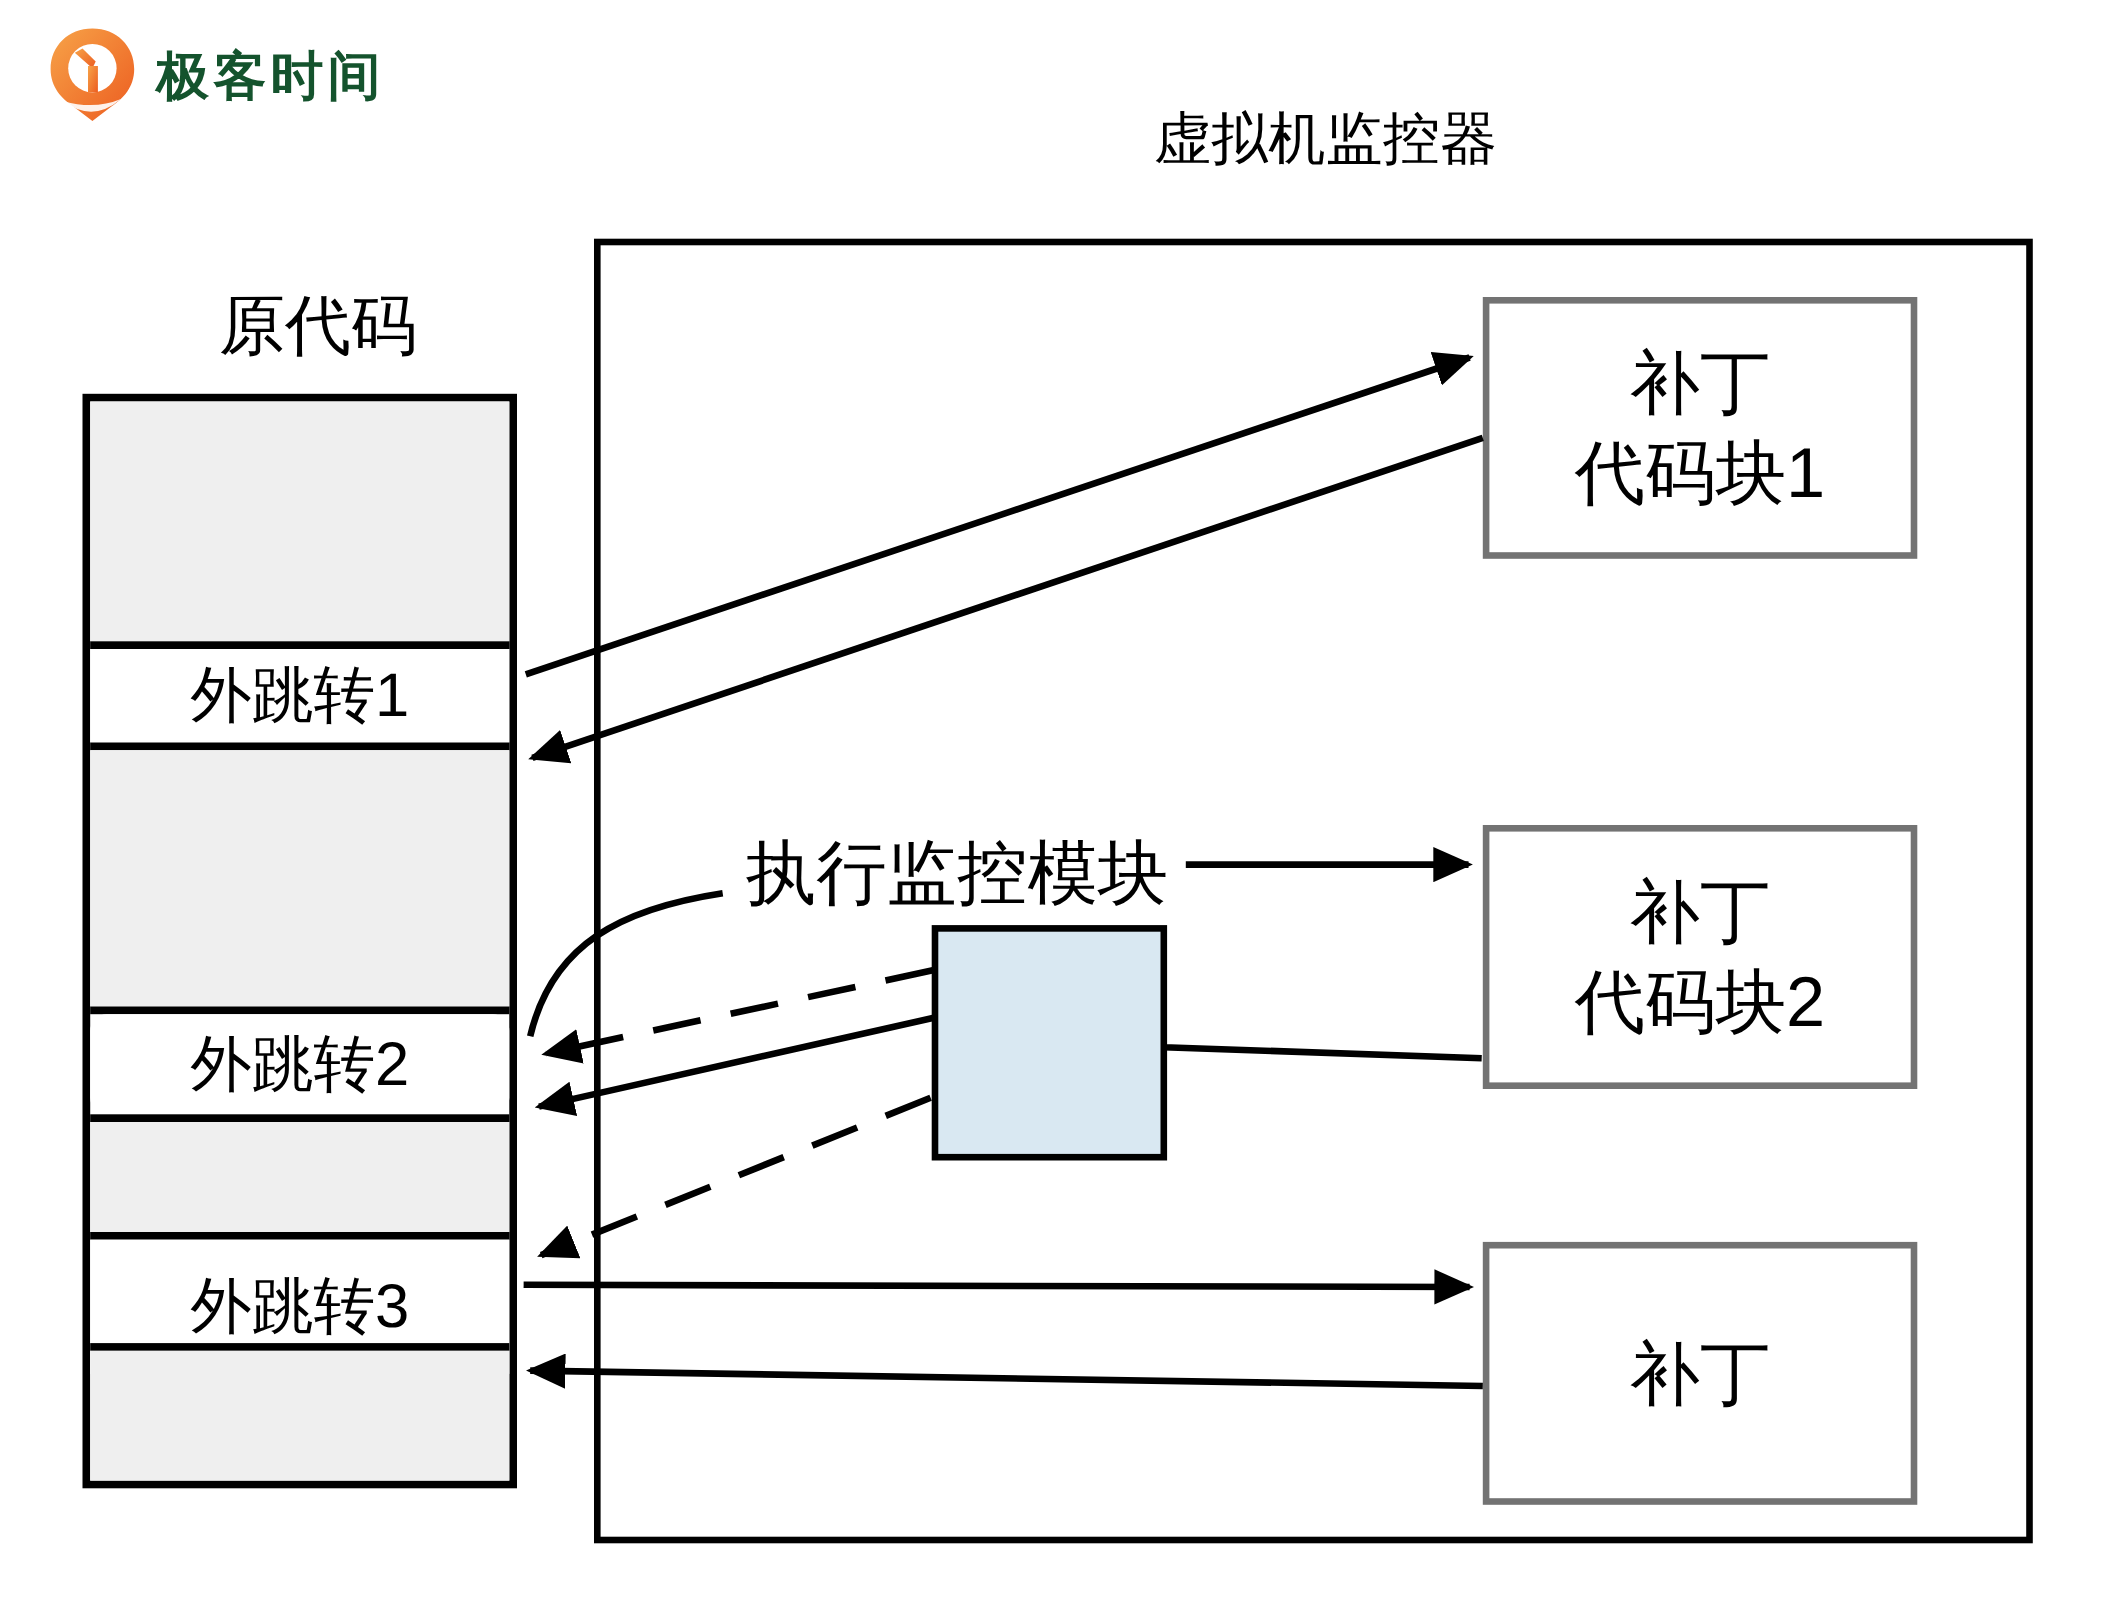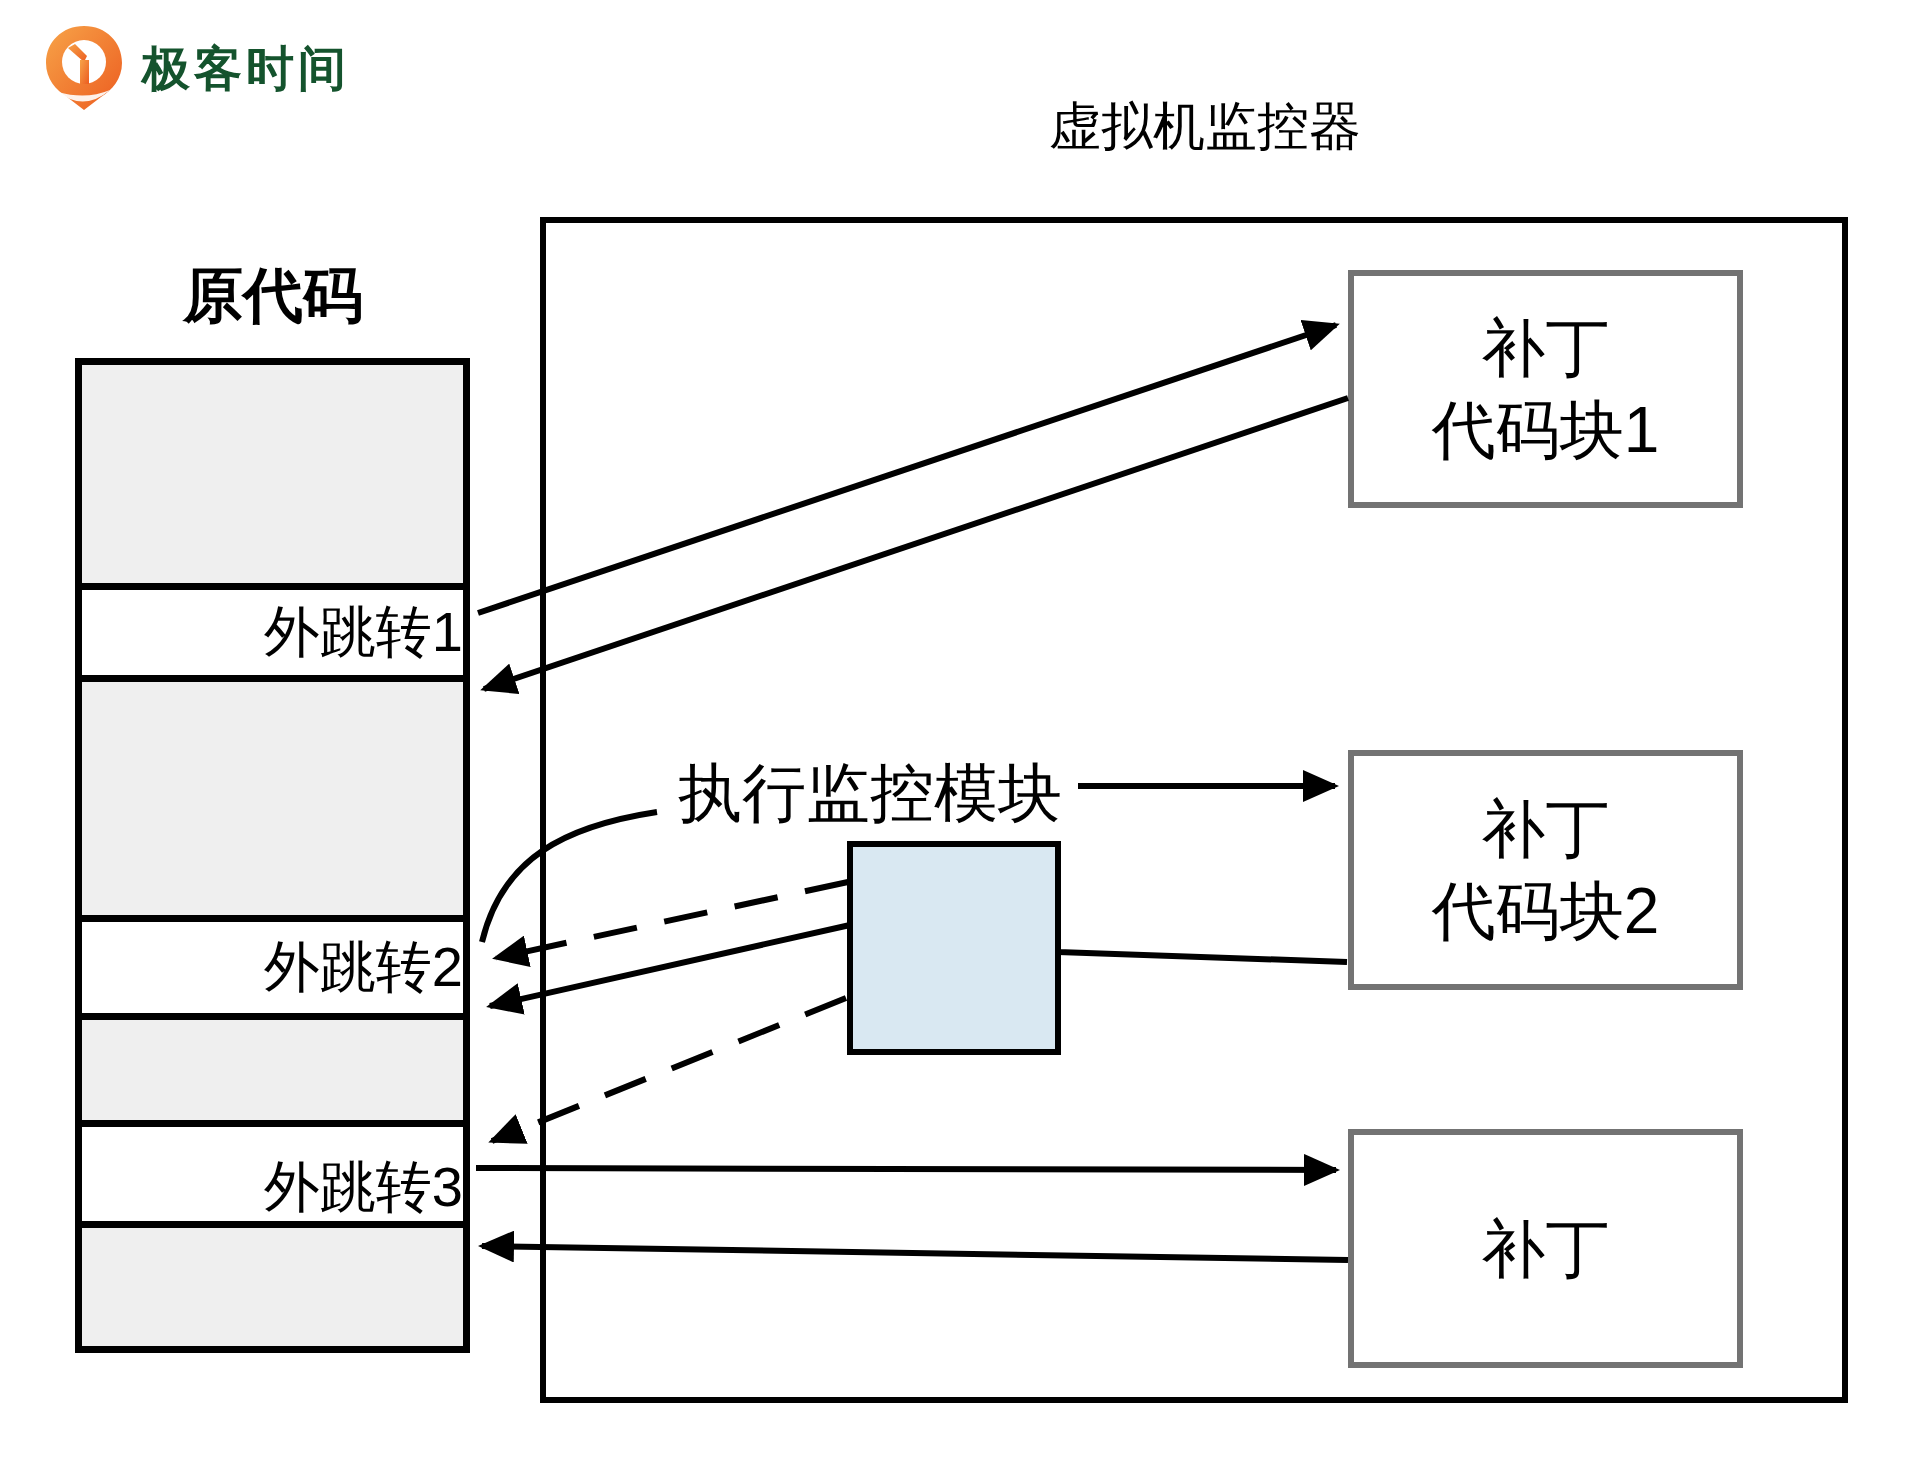--- a/index.html
+++ b/index.html
@@ -8,27 +8,27 @@
     font-family:"Liberation Sans","DejaVu Sans",sans-serif;color:#000;
   }
   .abs{position:absolute;}
 
   
   .logo-wrap{left:42px;top:24px;width:420px;height:90px;display:flex;align-items:center;gap:16px;}
   .brand-text{font-size:48px;font-weight:700;color:#14532d;letter-spacing:4px;}
 
   
   .diagram-title{left:905px;top:92px;width:600px;text-align:center;font-size:52px;font-weight:500;}
-  .source-title{left:78px;top:256px;width:390px;text-align:center;font-size:60px;font-weight:700;}
+  .source-title{left:94px;top:256px;width:390px;text-align:center;font-size:60px;font-weight:400;}
 
   
   .source-column{left:75px;top:358px;width:381px;height:981px;border:7px solid #000;background:#ffffff;}
   .seg{position:absolute;left:0;width:381px;}
   .seg.gray{background:#efefef;}
-  .seg.jump{background:#ffffff;display:flex;align-items:center;justify-content:flex-end;
+  .seg.jump{background:#ffffff;display:flex;align-items:center;justify-content:center;
             font-size:56px;font-weight:500;}
   .hdiv{position:absolute;left:0;width:381px;height:7px;background:#000;}
 
   
   .vmm-box{left:540px;top:217px;width:1296px;height:1174px;border:6px solid #000;background:transparent;}
 
   
   .patch-box{width:383px;border:6px solid #737373;background:#ffffff;display:flex;flex-direction:column;
              align-items:center;justify-content:center;font-size:64px;font-weight:500;line-height:82px;}
   .patch-1{left:1348px;top:270px;height:226px;}

